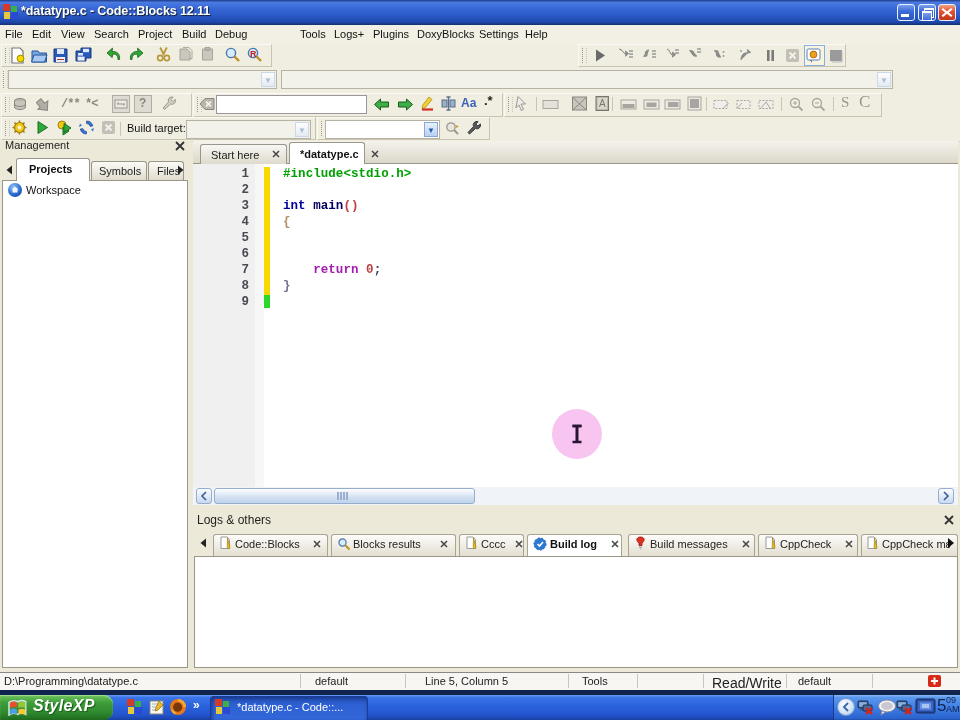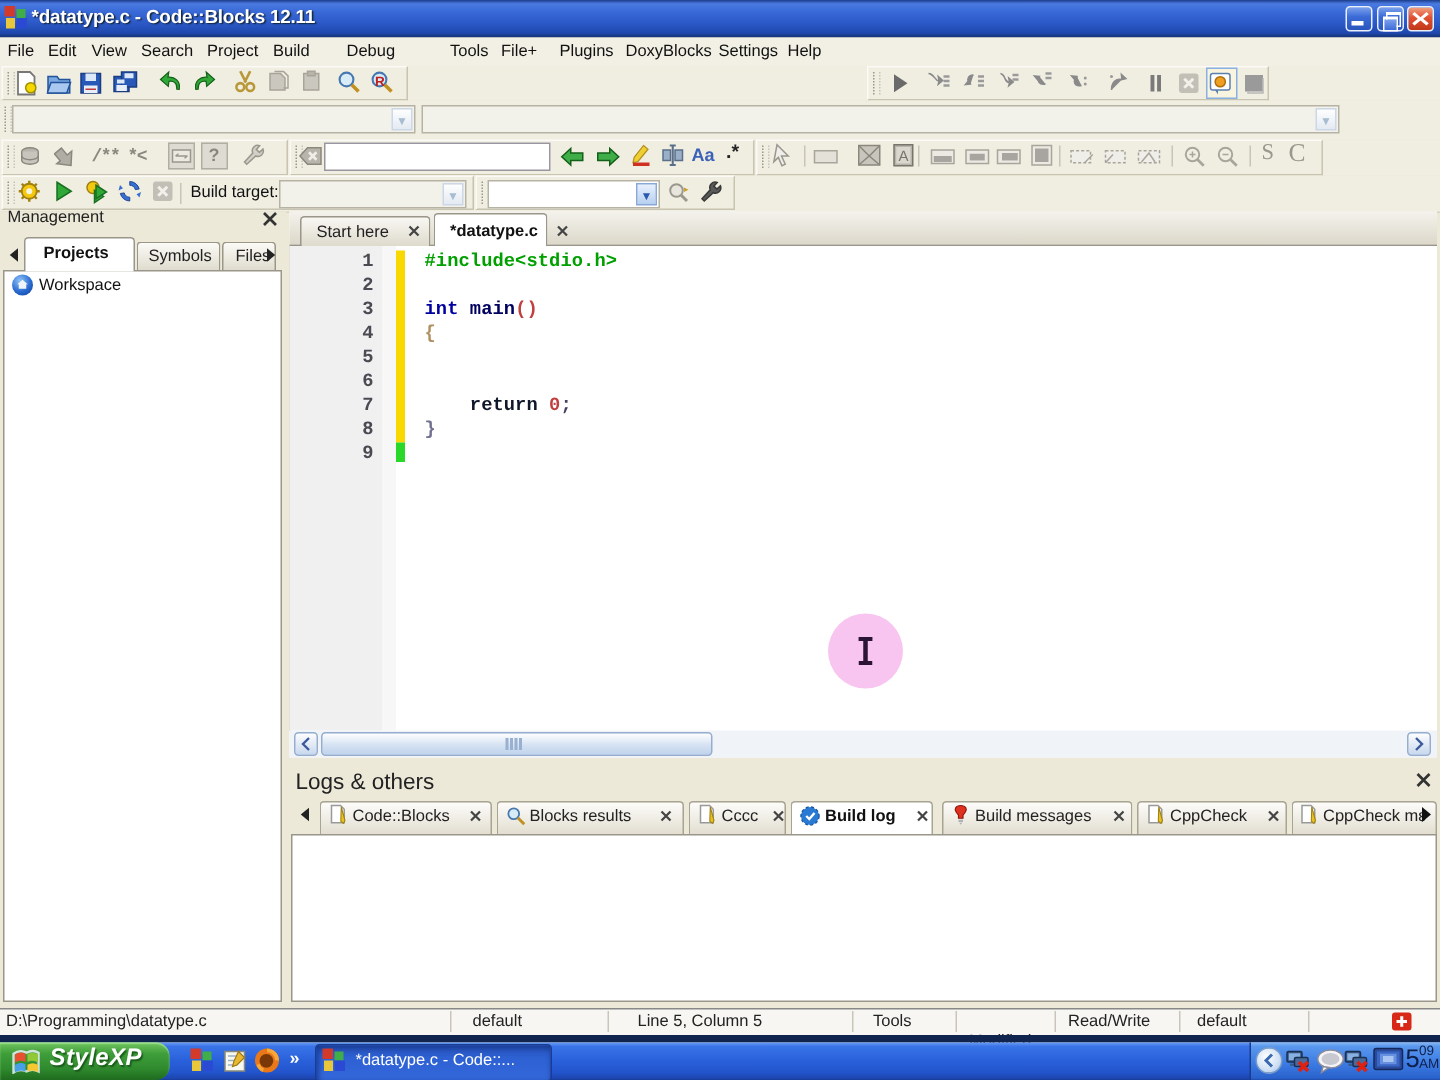--- a/index.html
+++ b/index.html
@@ -62,24 +62,24 @@
       <path d="M4 3 L8 6.5 L12 3 L13.5 4.5 L9.8 7.5 L13.5 10.5 L12 12 L8 8.7 L4 12 L2.5 10.5 L6.2 7.5 L2.5 4.5 Z" fill="#fff"></path>
     </svg>
   </div>
 <div class="abs" id="menubar"></div>
 <div class="abs menuitem" style="left:5px;">File</div>
 <div class="abs menuitem" style="left:32px;">Edit</div>
 <div class="abs menuitem" style="left:61px;">View</div>
 <div class="abs menuitem" style="left:94px;">Search</div>
 <div class="abs menuitem" style="left:138px;">Project</div>
 <div class="abs menuitem" style="left:182px;">Build</div>
-<div class="abs menuitem" style="left:215px;margin-left:16px;">Debug</div>
+<div class="abs menuitem" style="left:215px;">Debug</div>
 <div class="abs menuitem" style="left:254px;margin-top:48px;">wxSmith</div>
 <div class="abs menuitem" style="left:300px;">Tools</div>
-<div class="abs menuitem" style="left:334px;">File+</div>
+<div class="abs menuitem" style="left:334px;">Logs+</div>
 <div class="abs menuitem" style="left:373px;">Plugins</div>
 <div class="abs menuitem" style="left:417px;">DoxyBlocks</div>
 <div class="abs menuitem" style="left:479px;">Settings</div>
 <div class="abs menuitem" style="left:525px;">Help</div>
 
 <div class="abs tbrow" style="top:44px;height:23px;"></div>
 <div class="tbpanel" style="left:1px;top:44px;width:271px;height:23px;"></div>
 <div class="tbpanel" style="left:578px;top:44px;width:268px;height:23px;"></div>
 <div class="grip" style="left:5px;top:48px;height:15px;"></div>
 <div class="grip" style="left:582px;top:48px;height:15px;"></div>
@@ -396,21 +396,21 @@
 <div class="lnum" style="left:193px;top:199px;">3</div>
 <div class="lnum" style="left:193px;top:215px;">4</div>
 <div class="lnum" style="left:193px;top:231px;">5</div>
 <div class="lnum" style="left:193px;top:247px;">6</div>
 <div class="lnum" style="left:193px;top:263px;">7</div>
 <div class="lnum" style="left:193px;top:279px;">8</div>
 <div class="lnum" style="left:193px;top:295px;">9</div>
 <div class="codeline" style="top:167px;color:#00a000;">#include&lt;stdio.h&gt;</div>
 <div class="codeline" style="top:199px;text-align:center;"><span style="color:#0000a0;">int</span> <span style="color:#000060;">main</span><span style="color:#c04040;">()</span></div>
 <div class="codeline" style="top:215px;color:#b09060;">{</div>
-<div class="codeline" style="top:263px;"><span style="color:#0f172a;">    return</span> <span style="color:#c04040;">0</span><span style="color:#404060;">;</span></div>
+<div class="codeline" style="top:263px;"><span style="color:#a21caf;">    return</span> <span style="color:#c04040;">0</span><span style="color:#404060;">;</span></div>
 <div class="codeline" style="top:279px;color:#707090;">}</div>
 </div>
 <div id="hscroll">
 <div class="abs" style="left:193px;top:487px;width:765px;height:18px;background:#f0f3f7;"></div>
 <div class="abs" style="left:196px;top:488px;width:16px;height:16px;border-radius:3px;background:linear-gradient(180deg,#fdfdfe,#c8d8ee);border:1px solid #95aed0;box-sizing:border-box;"></div>
 <svg class="abs" width="8" height="10" style="left:200px;top:491px;">
       <path d="M6 1 L2 5 L6 9" fill="none" stroke="#3a5a9a" stroke-width="1.6"></path>
     </svg>
 <div class="abs" style="left:938px;top:488px;width:16px;height:16px;border-radius:3px;background:linear-gradient(180deg,#fdfdfe,#c8d8ee);border:1px solid #95aed0;box-sizing:border-box;"></div>
 <svg class="abs" width="8" height="10" style="left:942px;top:491px;">
@@ -421,21 +421,21 @@
 </div>
 
 <div class="abs" style="left:552px;top:409px;width:50px;height:50px;border-radius:50%;background:radial-gradient(circle,#f8c4f0 0%,#f8c4f0 72%,rgba(248,200,240,0.45) 86%,rgba(248,210,245,0) 100%);"></div>
 <svg class="abs" width="14" height="20" style="left:570px;top:424px;">
     <path d="M2.5 2 H11.5 M2.5 18 H11.5" stroke="#2a1535" stroke-width="2.6" fill="none"></path>
     <path d="M7 2 V18" stroke="#2a1535" stroke-width="3"></path>
     <path d="M2.5 2 H11.5" stroke="#2a1535" stroke-width="2.6"></path>
   </svg>
 
 <div class="abs" id="logs"></div>
-<div class="abs" style="left:197px;top:513px;font-size:15px;color:#222;text-align:right;">Logs &amp; others</div>
+<div class="abs" style="left:197px;top:513px;font-size:12px;color:#222;text-align:right;">Logs &amp; others</div>
 <svg class="abs" width="10" height="10" style="left:944px;top:515px;">
     <path d="M1 1 L9 9 M9 1 L1 9" stroke="#333" stroke-width="1.8"></path>
   </svg>
 <div id="logtabs">
 <div class="abs" style="left:193px;top:532px;width:765px;height:24px;"></div>
 <svg class="abs" width="10" height="12" style="left:198px;top:537px;">
       <path d="M8 1.5 L2.5 6 L8 10.5 z" fill="#222"></path>
     </svg>
 <div class="ltab" style="left:213px;width:115px;"></div>
 <svg class="abs" width="12" height="14" style="left:219px;top:536px;">
@@ -510,21 +510,21 @@
 <div class="abs" style="left:4px;top:675px;font-size:11px;color:#222;">D:\Programming\datatype.c</div>
 <div class="sep" style="left:300px;top:674px;height:14px;"></div>
 <div class="abs" style="left:315px;top:675px;font-size:11px;color:#222;">default</div>
 <div class="sep" style="left:405px;top:674px;height:14px;"></div>
 <div class="abs" style="left:425px;top:675px;font-size:11px;color:#222;">Line 5, Column 5</div>
 <div class="sep" style="left:568px;top:674px;height:14px;"></div>
 <div class="abs" style="left:582px;top:675px;font-size:11px;color:#222;">Tools</div>
 <div class="sep" style="left:637px;top:674px;height:14px;"></div>
 <div class="abs" style="left:646px;top:688px;font-size:11px;color:#222;">Modified</div>
 <div class="sep" style="left:703px;top:674px;height:14px;"></div>
-<div class="abs" style="left:712px;top:675px;font-size:11px;color:#222;">Read/Write</div>
+<div class="abs" style="left:712px;top:675px;font-size:14px;color:#222;">Read/Write</div>
 <div class="sep" style="left:786px;top:674px;height:14px;"></div>
 <div class="abs" style="left:798px;top:675px;font-size:11px;color:#222;">default</div>
 <div class="sep" style="left:872px;top:674px;height:14px;"></div>
 <div class="abs" style="left:928px;top:675px;width:13px;height:12px;background:#d82818;border-radius:2px;"></div>
 <svg class="abs" width="13" height="12" style="left:928px;top:675px;">
       <path d="M6.5 2.5 v7 M3 6 h7" stroke="#fff" stroke-width="2"></path>
     </svg>
 </div>
 
 <div class="abs" style="left:0;top:690px;width:960px;height:5px;background:#10244e;"></div>

